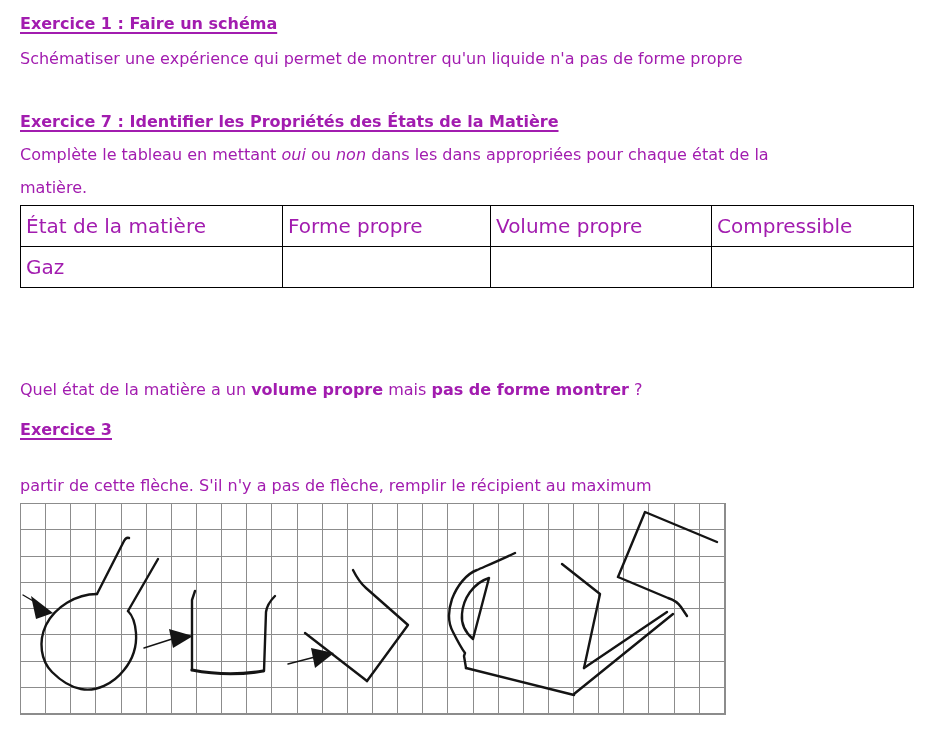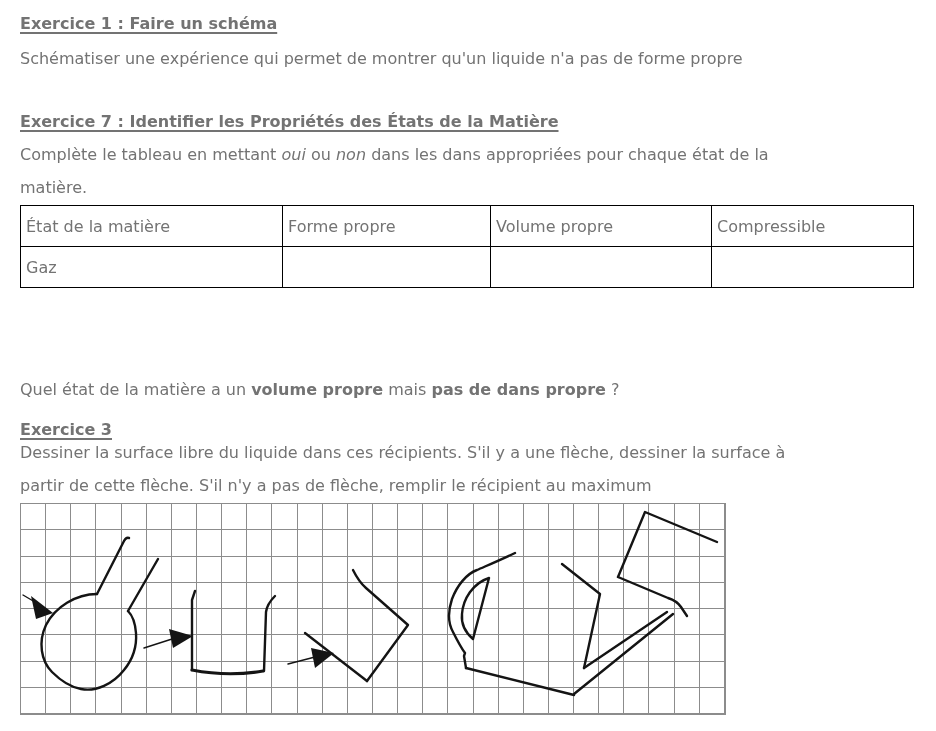--- a/index.html
+++ b/index.html
@@ -1,22 +1,22 @@
 <!DOCTYPE html>
 <html><head>
 <meta charset="utf-8">
 <style>
   html,body{margin:0;padding:0;background:#fff;}
   .page{position:relative;width:936px;height:731px;background:#fff;overflow:hidden;
-        font-family:"DejaVu Sans",sans-serif;color:#737373;}
+        font-family:"DejaVu Sans",sans-serif;color:#a21caf;}
   .txt{position:absolute;left:20px;white-space:nowrap;font-size:16px;line-height:20px;}
   .hd{font-weight:bold;text-decoration:underline;text-decoration-thickness:2px;text-underline-offset:3px;}
   table.states{position:absolute;left:20px;top:205px;border-collapse:collapse;table-layout:fixed;}
   table.states td,table.states th{border:1.6px solid #000;height:40px;padding:0 0 0 5px;
-        font-size:16px;font-weight:normal;text-align:left;vertical-align:middle;}
+        font-size:20px;font-weight:normal;text-align:left;vertical-align:middle;}
   .c0{width:256px}.c1{width:202px}.c2{width:215px}.c3{width:196px}
   .figure{position:absolute;left:20px;top:503px;width:705px;height:211px;
         border-right:1px solid #8c8c8c;border-bottom:1px solid #8c8c8c;
         background-image:
           repeating-linear-gradient(to right,#8c8c8c 0,#8c8c8c 1px,transparent 1px,transparent 25.14px),
           repeating-linear-gradient(to bottom,#8c8c8c 0,#8c8c8c 1px,transparent 1px,transparent 26.3px);}
   svg.sketch{position:absolute;left:0;top:0;width:936px;height:731px;pointer-events:none;}
   svg.sketch path{fill:none;stroke:#141414;stroke-width:2.4;stroke-linecap:round;stroke-linejoin:round;}
   svg.sketch path.thick{stroke-width:3.2;}
   svg.sketch path.tail{stroke-width:1.4;}
@@ -44,24 +44,23 @@
     </tr>
     <tr>
       <td>Gaz</td>
       <td></td>
       <td></td>
       <td></td>
     </tr>
   </tbody>
     </table>
 
-  <div class="txt" style="top:380px"><span>Quel état de la matière a un </span><b>volume propre</b><span> mais </span><b>pas de dans propre</b><span> ?</span></div>
+  <div class="txt" style="top:380px"><span>Quel état de la matière a un </span><b>volume propre</b><span> mais </span><b>pas de forme montrer</b><span> ?</span></div>
 
   <div class="txt hd" style="top:420px">Exercice 3</div>
-  <div class="txt" style="top:443px">Dessiner la surface libre du liquide dans ces récipients. S'il y a une flèche, dessiner la surface à</div>
   <div class="txt" style="top:476px">partir de cette flèche. S'il n'y a pas de flèche, remplir le récipient au maximum</div>
 
   <div class="figure"></div>
 
   <svg class="sketch" viewBox="0 0 936 731">
 
     <g>
       <path d="M97,594 C76,594 55,607 46,625 C38,642 41,661 52,672 C61,681 70,687 81,689 C96,692 113,684 124,670 C133,659 137,647 136,633 C135,620 131,614 128,611"></path>
       <path d="M97,594 L124,541 Q126,537 129,538"></path>
       <path d="M128,611 L158,559"></path>

